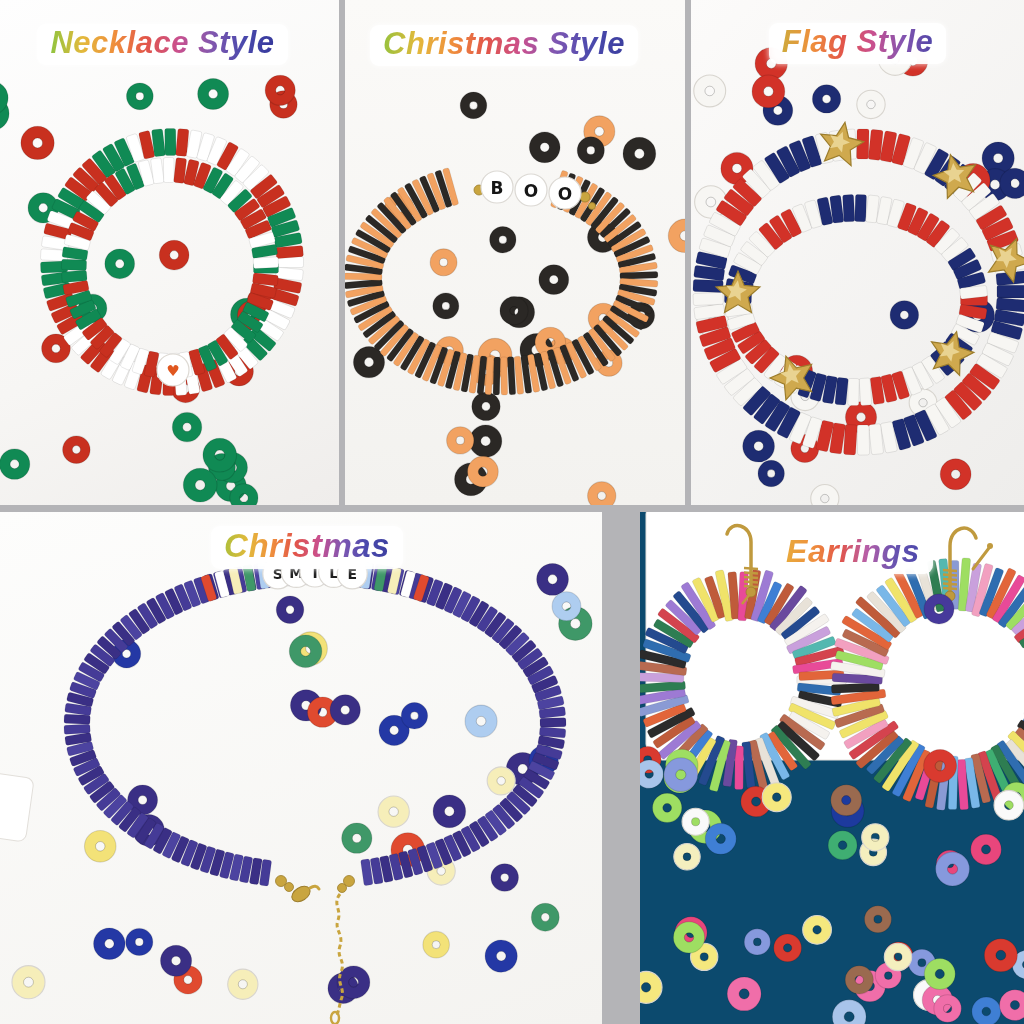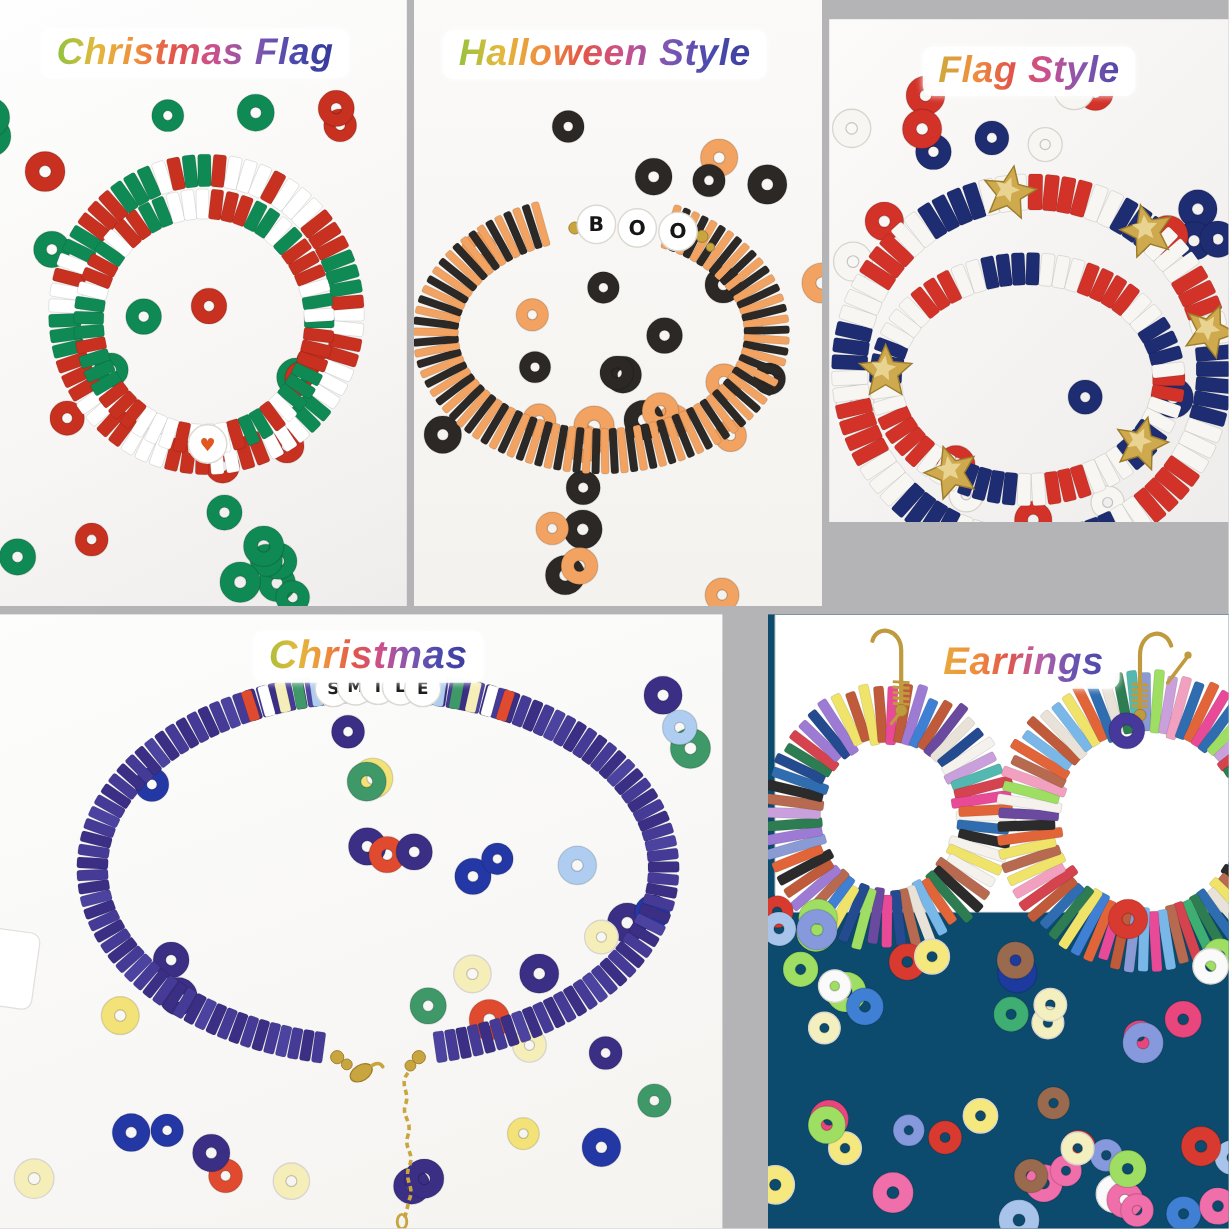--- a/index.html
+++ b/index.html
@@ -1,21 +1,21 @@
 <!DOCTYPE html>
 <html><head>
 <meta charset="utf-8">
 <style>
   html,body{margin:0;padding:0;background:#ffffff}
   .collage{position:relative;width:1024px;height:1024px;background:#b4b4b7;overflow:hidden;
            font-family:"Liberation Sans",sans-serif}
   .panel{position:absolute;overflow:hidden}
   .p1{left:0;top:0;width:339px;height:505px;background:linear-gradient(155deg,#fefefe 0%,#f7f6f4 60%,#efedeb 100%)}
   .p2{left:345px;top:0;width:340px;height:505px;background:linear-gradient(180deg,#fbfaf8,#f3f2ef)}
-  .p3{left:691px;top:16px;width:333px;height:419px;background:linear-gradient(135deg,#fcfbfa,#eeedeb)}
+  .p3{left:691px;top:0;width:333px;height:505px;background:linear-gradient(135deg,#fcfbfa,#eeedeb)}
   .p4{left:0;top:512px;width:602px;height:512px;background:linear-gradient(160deg,#fdfdfc,#f4f3f0)}
   .p5{left:640px;top:512px;width:412px;height:512px;background:#0c4a6e}
   svg.art{position:absolute;left:0;top:0}
   .label-wrap{position:absolute;left:0;right:0;text-align:center;z-index:5;pointer-events:none}
   .label-pill{display:inline-block;background:rgba(255,255,255,.93);border-radius:9px;padding:1px 13px 4px;
               filter:drop-shadow(0 0 3px rgba(255,255,255,.95))}
   .label-text{font-style:italic;font-weight:700;letter-spacing:.5px;color:transparent;
               -webkit-background-clip:text;background-clip:text;display:inline-block}
   .fs-top{font-size:31px}.fs-neck{font-size:33px}.fs-ear{font-size:32px}
 </style>
@@ -218,21 +218,21 @@
         <rect x="-12.5" y="-5.25" width="25" height="10.5" rx="2" fill="#c8301f" stroke="rgba(0,0,0,.14)" stroke-width="0.6" transform="translate(247.1 209.7) rotate(-36.0)"></rect>
         <rect x="-12.5" y="-5.25" width="25" height="10.5" rx="2" fill="#c8301f" stroke="rgba(0,0,0,.14)" stroke-width="0.6" transform="translate(253.3 219.3) rotate(-29.3)"></rect>
         <rect x="-12.5" y="-5.25" width="25" height="10.5" rx="2" fill="#c8301f" stroke="rgba(0,0,0,.14)" stroke-width="0.6" transform="translate(258.3 229.5) rotate(-22.7)"></rect>
         <rect x="-12.5" y="-5.25" width="25" height="10.5" rx="2" fill="#ffffff" stroke="rgba(0,0,0,.14)" stroke-width="0.6" transform="translate(262.1 240.3) rotate(-16.1)"></rect>
         <rect x="-12.5" y="-5.25" width="25" height="10.5" rx="2" fill="#108a54" stroke="rgba(0,0,0,.14)" stroke-width="0.6" transform="translate(264.6 251.4) rotate(-9.6)"></rect>
         <rect x="-12.5" y="-5.25" width="25" height="10.5" rx="2" fill="#ffffff" stroke="rgba(0,0,0,.14)" stroke-width="0.6" transform="translate(265.9 262.7) rotate(-3.0)"></rect>
         <circle cx="173" cy="370" r="16" fill="#ffffff" stroke="#ddd9d3" stroke-width="1.2"></circle>
         <text x="173" y="371" fill="#e0571f" font-size="15" font-weight="bold" text-anchor="middle" dominant-baseline="central" font-family="&quot;DejaVu Sans&quot;,sans-serif">♥</text>
       </svg>
     <div class="label-wrap" style="top:24px">
-      <span class="label-pill" style="margin-left:-14px"><span class="label-text fs-top" id="lbl-christmas" style="background-image: linear-gradient(90deg, rgb(143, 196, 63), rgb(227, 185, 60), rgb(239, 143, 60), rgb(226, 85, 73), rgb(201, 80, 143), rgb(132, 88, 174), rgb(75, 74, 173), rgb(53, 56, 155));">Christmas Flag</span></span>
+      <span class="label-pill" style="margin-left:-14px"><span class="label-text fs-top" id="lbl-christmas" style="background-image: linear-gradient(90deg, rgb(143, 196, 63), rgb(227, 185, 60), rgb(239, 143, 60), rgb(226, 85, 73), rgb(201, 80, 143), rgb(132, 88, 174), rgb(75, 74, 173), rgb(53, 56, 155));">Necklace Style</span></span>
     </div>
   </div>
 
   <div class="panel p2">
     <svg class="art" id="art-halloween" width="340" height="505" viewBox="0 0 340 505">
         <circle cx="174.1713375132531" cy="312.27802737616" r="10.031108266720548" fill="none" stroke="#2b2825" stroke-width="10.802731979545207"></circle>
         <circle cx="174.1713375132531" cy="312.27802737616" r="15.432474256493151" fill="none" stroke="rgba(0,0,0,.13)" stroke-width="1.1"></circle>
         <circle cx="174.1713375132531" cy="312.27802737616" r="4.629742276947945" fill="none" stroke="rgba(0,0,0,.2)" stroke-width="1"></circle>
         <circle cx="296.2796106003225" cy="315.5891419481486" r="8.65806801961735" fill="none" stroke="#2b2825" stroke-width="9.324073251895607"></circle>
         <circle cx="296.2796106003225" cy="315.5891419481486" r="13.320104645565152" fill="none" stroke="rgba(0,0,0,.13)" stroke-width="1.1"></circle>
@@ -412,21 +412,21 @@
         <circle cx="240" cy="197" r="5" fill="#c9a53f" stroke="#9c7d2c" stroke-width="0.8"></circle>
         <circle cx="247" cy="206" r="3.5" fill="#c9a53f" stroke="#9c7d2c" stroke-width="0.8"></circle>
         <circle cx="152" cy="187" r="16" fill="#ffffff" stroke="#dcd9d4" stroke-width="1.2"></circle>
         <text x="152" y="187.5" fill="#161616" font-size="17" font-weight="bold" text-anchor="middle" dominant-baseline="central" font-family="&quot;DejaVu Sans&quot;,sans-serif">B</text>
         <circle cx="186" cy="190" r="16" fill="#ffffff" stroke="#dcd9d4" stroke-width="1.2"></circle>
         <text x="186" y="190.5" fill="#161616" font-size="17" font-weight="bold" text-anchor="middle" dominant-baseline="central" font-family="&quot;DejaVu Sans&quot;,sans-serif">O</text>
         <circle cx="220" cy="193" r="16" fill="#ffffff" stroke="#dcd9d4" stroke-width="1.2"></circle>
         <text x="220" y="193.5" fill="#161616" font-size="17" font-weight="bold" text-anchor="middle" dominant-baseline="central" font-family="&quot;DejaVu Sans&quot;,sans-serif">O</text>
       </svg>
     <div class="label-wrap" style="top:25px">
-      <span class="label-pill" style="margin-left:-22px"><span class="label-text fs-top" id="lbl-halloween" style="background-image: linear-gradient(90deg, rgb(151, 194, 61), rgb(227, 185, 60), rgb(239, 143, 60), rgb(226, 85, 73), rgb(201, 80, 143), rgb(126, 87, 178), rgb(75, 74, 173), rgb(60, 63, 159));">Halloween Style</span></span>
+      <span class="label-pill" style="margin-left:-22px"><span class="label-text fs-top" id="lbl-halloween" style="background-image: linear-gradient(90deg, rgb(151, 194, 61), rgb(227, 185, 60), rgb(239, 143, 60), rgb(226, 85, 73), rgb(201, 80, 143), rgb(126, 87, 178), rgb(75, 74, 173), rgb(60, 63, 159));">Christmas Style</span></span>
     </div>
   </div>
 
   <div class="panel p3">
     <svg class="art" id="art-flag" width="333" height="505" viewBox="0 0 333 505">
         <circle cx="232.04166899994016" cy="402.73447298211977" r="9.02138382671401" fill="none" stroke="#f7f6f3" stroke-width="9.715336428768932"></circle>
         <circle cx="232.04166899994016" cy="402.73447298211977" r="13.879052041098475" fill="none" stroke="#d8d5cf" stroke-width="1.1"></circle>
         <circle cx="232.04166899994016" cy="402.73447298211977" r="4.1637156123295425" fill="none" stroke="rgba(0,0,0,.2)" stroke-width="1"></circle>
         <circle cx="21.62774603161961" cy="321.4742230903357" r="10.322265838785096" fill="none" stroke="#f7f6f3" stroke-width="11.116286287922414"></circle>
         <circle cx="21.62774603161961" cy="321.4742230903357" r="15.880408982746303" fill="none" stroke="#d8d5cf" stroke-width="1.1"></circle>

